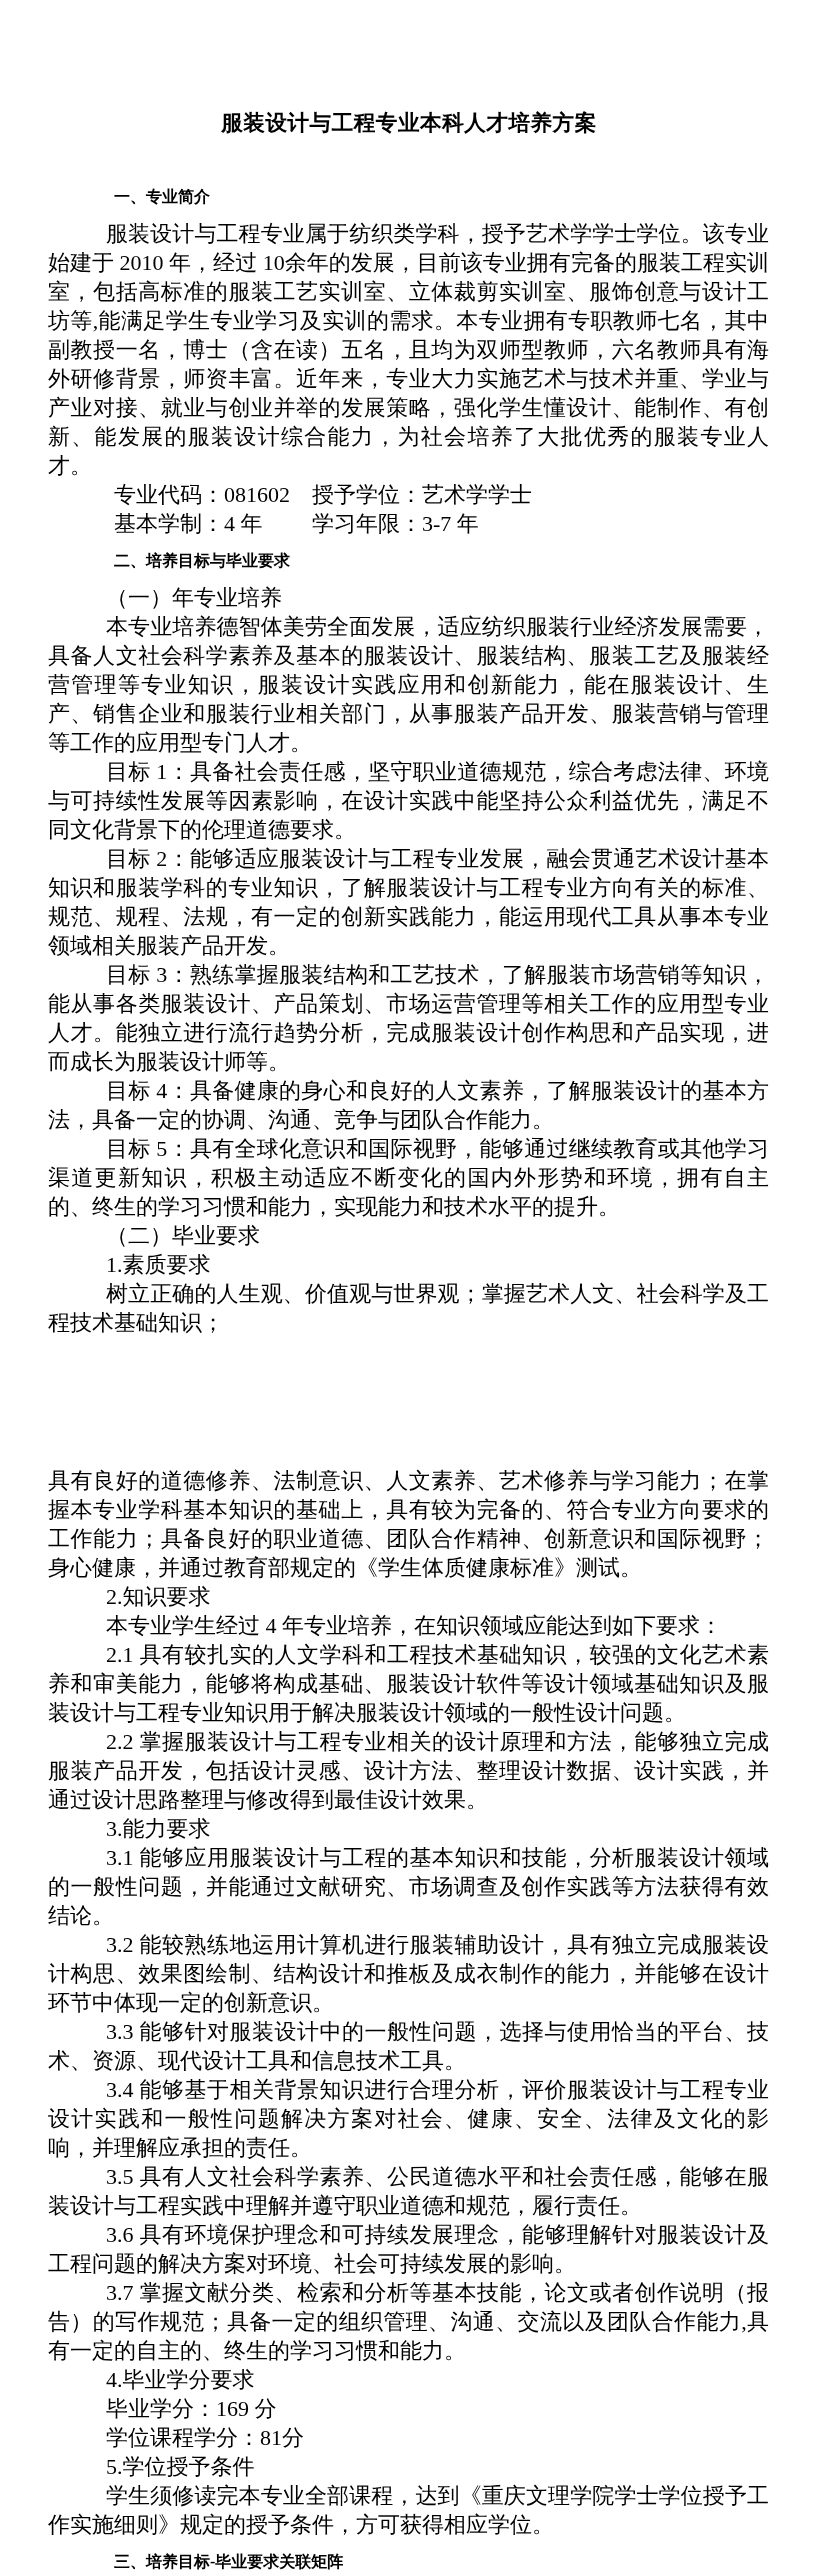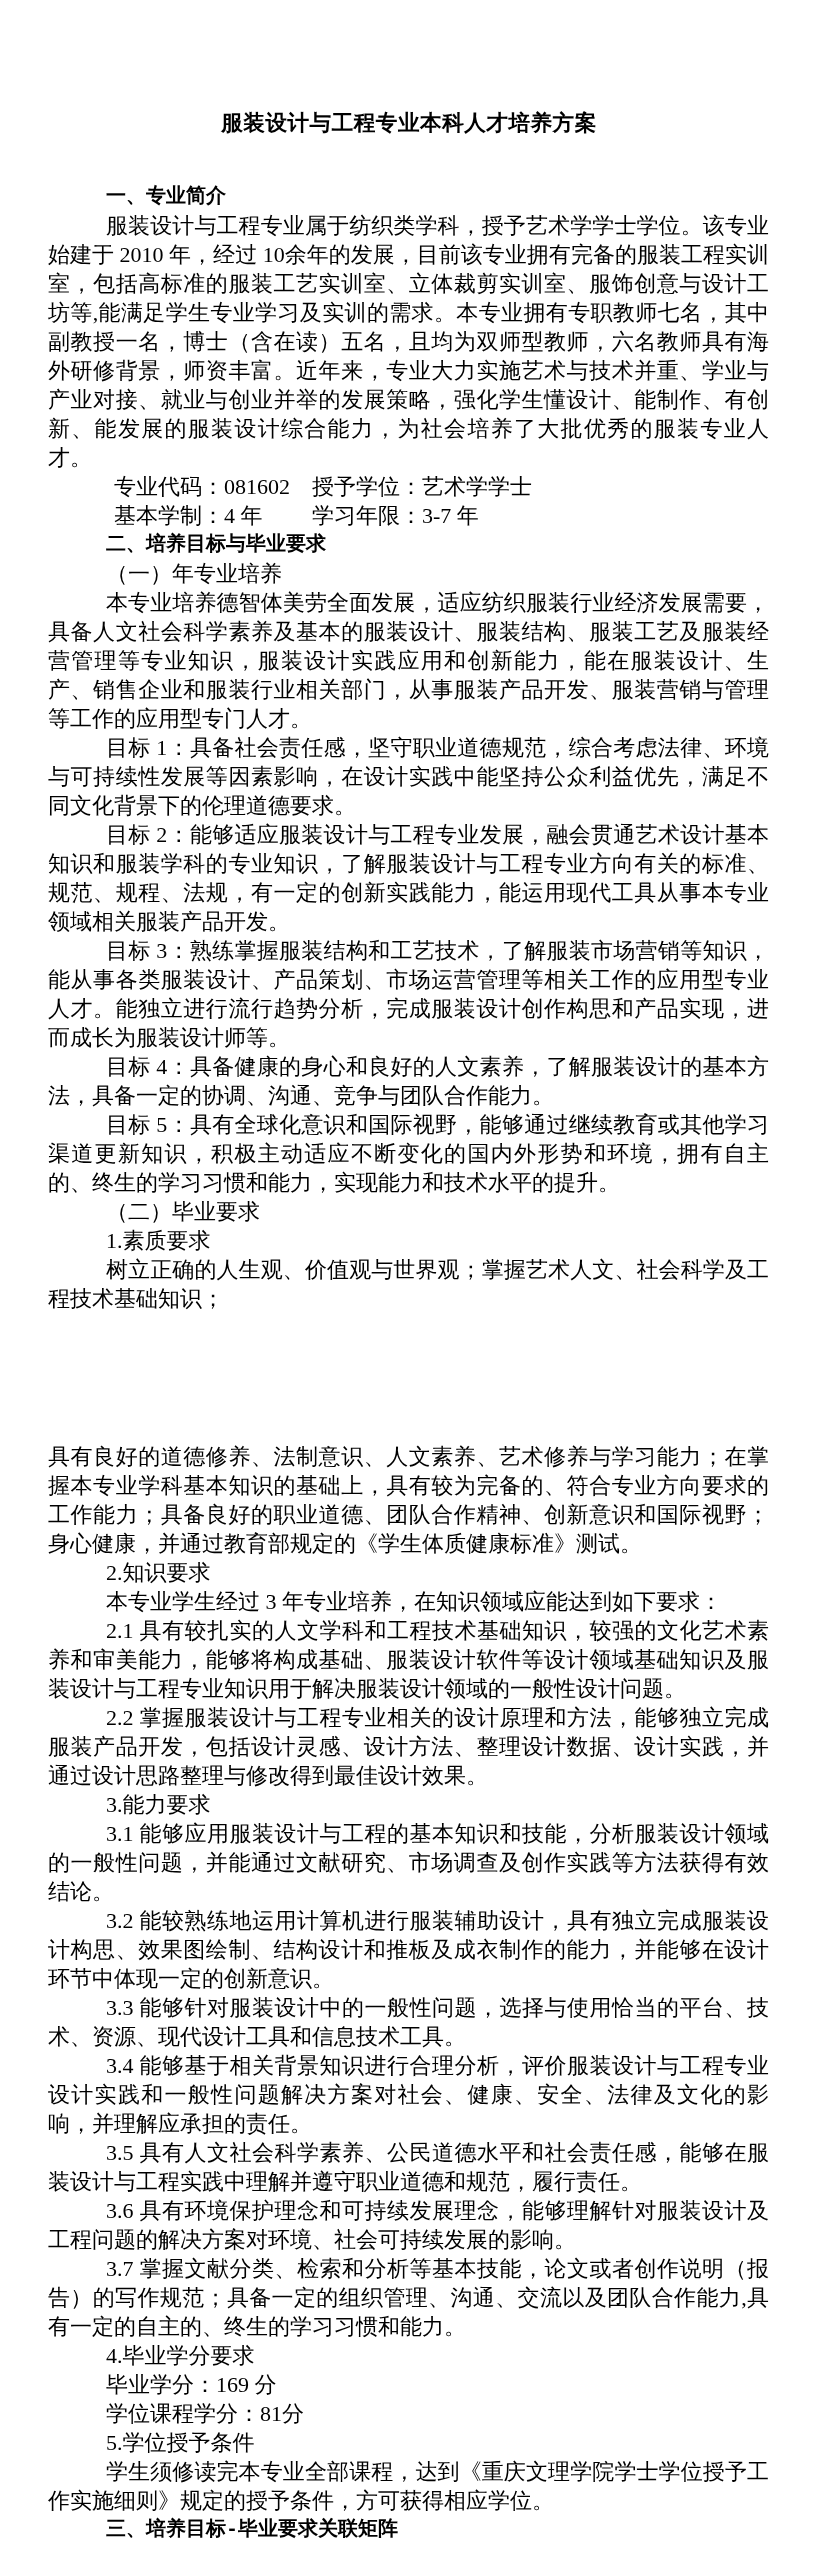--- a/index.html
+++ b/index.html
@@ -7,22 +7,22 @@
     width:818px; height:3669px; margin:0 auto; background:#ffffff; color:#000;
     font-family:"Liberation Serif","DejaVu Serif",serif; overflow:hidden; position:relative;
   }
   .content { padding:0 49px 0 48px; }
   .doc-title {
     margin:16px; padding-top:91px; text-align:center;
     font-family:"Liberation Sans","DejaVu Sans",sans-serif;
     font-weight:bold; font-size:21.6px; line-height:31px; letter-spacing:0.5px;
   }
   h2.sec {
-    margin:0; font-family:Liberation Mono, monospace;
-    font-weight:bold; font-size:20px; line-height:29px; text-indent:58px;
+    margin:8px; font-family:Liberation Serif, serif;
+    font-weight:bold; font-size:16px; line-height:29px; text-indent:58px;
   }
   h2.sec.first { margin-top:44px; }
   p.body, p.sub, p.meta {
     margin:0; font-size:22px; line-height:29px; text-align:justify;
   }
   p.sub  { text-indent:58px; }
   p.body.ind { text-indent:58px; }
   p.meta { padding-left:66px; }
   .meta-a { display:inline-block; min-width:198px; }
   .gap1 { height:129px; }
@@ -70,21 +70,21 @@
     <p class="body ind">目标 5：具有全球化意识和国际视野，能够通过继续教育或其他学习渠道更新知识，积极主动适应不断变化的国内外形势和环境，拥有自主的、终生的学习习惯和能力，实现能力和技术水平的提升。</p>
 
     <p class="sub">（二）毕业要求</p>
     <p class="sub">1.素质要求</p>
     <p class="body ind">树立正确的人生观、价值观与世界观；掌握艺术人文、社会科学及工程技术基础知识；</p>
 
     <div class="gap1"></div>
 
     <p class="body">具有良好的道德修养、法制意识、人文素养、艺术修养与学习能力；在掌握本专业学科基本知识的基础上，具有较为完备的、符合专业方向要求的工作能力；具备良好的职业道德、团队合作精神、创新意识和国际视野；身心健康，并通过教育部规定的《学生体质健康标准》测试。</p>
     <p class="sub">2.知识要求</p>
-    <p class="body ind">本专业学生经过 3 年专业培养，在知识领域应能达到如下要求：</p>
+    <p class="body ind">本专业学生经过 4 年专业培养，在知识领域应能达到如下要求：</p>
     <p class="body ind">2.1 具有较扎实的人文学科和工程技术基础知识，较强的文化艺术素养和审美能力，能够将构成基础、服装设计软件等设计领域基础知识及服装设计与工程专业知识用于解决服装设计领域的一般性设计问题。</p>
     <p class="body ind">2.2 掌握服装设计与工程专业相关的设计原理和方法，能够独立完成服装产品开发，包括设计灵感、设计方法、整理设计数据、设计实践，并通过设计思路整理与修改得到最佳设计效果。</p>
 
     <p class="sub">3.能力要求</p>
     <p class="body ind">3.1 能够应用服装设计与工程的基本知识和技能，分析服装设计领域的一般性问题，并能通过文献研究、市场调查及创作实践等方法获得有效结论。</p>
     <p class="body ind">3.2 能较熟练地运用计算机进行服装辅助设计，具有独立完成服装设计构思、效果图绘制、结构设计和推板及成衣制作的能力，并能够在设计环节中体现一定的创新意识。</p>
     <p class="body ind">3.3 能够针对服装设计中的一般性问题，选择与使用恰当的平台、技术、资源、现代设计工具和信息技术工具。</p>
     <p class="body ind">3.4 能够基于相关背景知识进行合理分析，评价服装设计与工程专业设计实践和一般性问题解决方案对社会、健康、安全、法律及文化的影响，并理解应承担的责任。</p>
     <p class="body ind">3.5 具有人文社会科学素养、公民道德水平和社会责任感，能够在服装设计与工程实践中理解并遵守职业道德和规范，履行责任。</p>
     <p class="body ind">3.6 具有环境保护理念和可持续发展理念，能够理解针对服装设计及工程问题的解决方案对环境、社会可持续发展的影响。</p>

